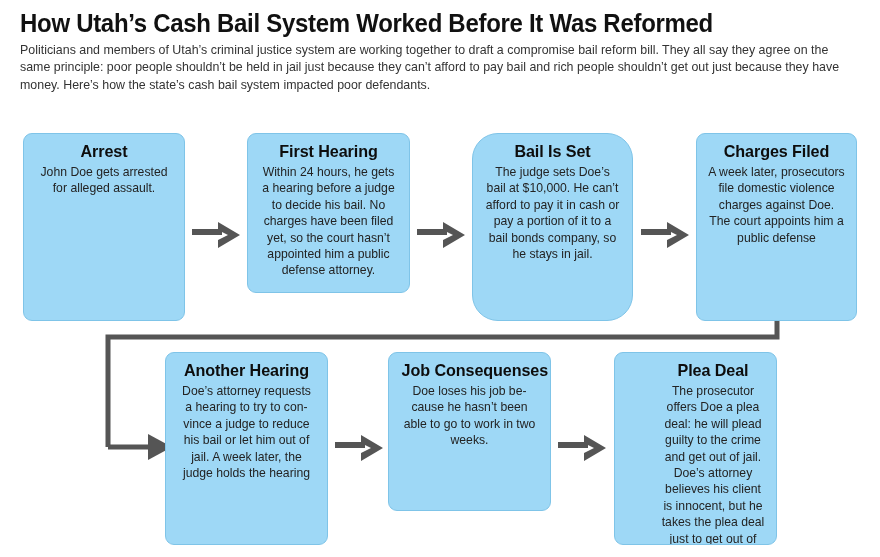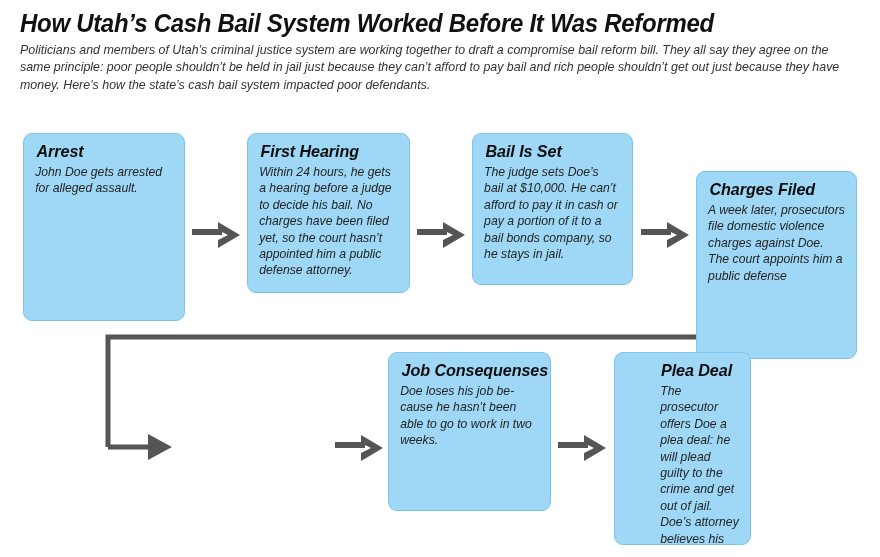--- a/index.html
+++ b/index.html
@@ -10,21 +10,20 @@
     width: 880px;
     height: 557px;
     background: #ffffff;
     font-family: "Liberation Sans", sans-serif;
     overflow: hidden;
   }
   #root {
     position: relative;
     width: 880px;
     height: 557px;
-    font-style: italic;
   }
 
   
   .header {
     position: absolute;
     left: 20px;
     top: 8px;
     width: 845px;
   }
   .title {
@@ -51,21 +50,21 @@
   }
 
   
   .box {
     position: absolute;
     background: #9ed8f6;
     border: 1px solid #7fc4e8;
     border-radius: 9px;
     box-sizing: border-box;
     padding: 7px 9px 6px 9px;
-    text-align: left;
+    text-align: center;
     overflow: hidden;
   }
   .box-title {
     font-family: "Liberation Sans Narrow", "Liberation Sans", sans-serif;
     font-size: 17px;
     font-weight: bold;
     color: #0d0d0d;
     line-height: 21px;
     letter-spacing: -0.1px;
     margin: 0 0 2px 0;
@@ -117,26 +116,26 @@
   <div class="box" style="left:23px; top:133px; width:162px; height:188px;">
     <div class="box-title">Arrest</div>
     <div class="box-body">John Doe gets arrested for alleged assault.</div>
   </div>
 
   <div class="box" style="left:247px; top:133px; width:163px; height:160px;">
     <div class="box-title">First Hearing</div>
     <div class="box-body">Within 24 hours, he gets a hearing before a judge to decide his bail. No charges have been filed yet, so the court hasn’t appointed him a public defense attorney.</div>
   </div>
 
-  <div class="box" style="left:472px; top:133px; width:161px; height:152px;">
+  <div class="box" style="left:472px; top:133px; width:161px; height:188px;border-radius:26px;">
     <div class="box-title">Bail Is Set</div>
     <div class="box-body">The judge sets Doe’s bail at $10,000. He can’t afford to pay it in cash or pay a portion of it to a bail bonds company, so he stays in jail.</div>
   </div>
 
-  <div class="box" style="left:696px; top:133px; width:161px; height:188px;margin-top:38px;">
+  <div class="box" style="left:696px; top:133px; width:161px; height:188px;">
     <div class="box-title">Charges Filed</div>
     <div class="box-body">A week later, prosecutors file domestic violence charges against Doe. The court appoints him a public defense</div>
   </div>
 
   <div class="arrow" style="left:192px; top:220px;">
     <svg width="50" height="30" viewBox="0 0 50 30">
       <path d="M 0 12 L 30 12 L 30 12" stroke="#555555" stroke-width="6" fill="none"></path>
       <path d="M 26 2 L 48 15 L 26 28 L 26 20 L 36 15 L 26 10 Z" fill="#555555"></path>
     </svg>
   </div>
@@ -148,27 +147,31 @@
     </svg>
   </div>
 
   <div class="arrow" style="left:641px; top:220px;">
     <svg width="50" height="30" viewBox="0 0 50 30">
       <path d="M 0 12 L 30 12 L 30 12" stroke="#555555" stroke-width="6" fill="none"></path>
       <path d="M 26 2 L 48 15 L 26 28 L 26 20 L 36 15 L 26 10 Z" fill="#555555"></path>
     </svg>
   </div>
 
+  <div class="box" style="left:165px; top:352px; width:163px; height:193px;">
+    <div class="box-title">Another Hearing</div>
+    <div class="box-body">Doe’s attorney requests a hearing to try to con-vince a judge to reduce his bail or let him out of jail. A week later, the judge holds the hearing</div>
+  </div>
 
   <div class="box" style="left:388px; top:352px; width:163px; height:159px;">
     <div class="box-title">Job Consequenses</div>
     <div class="box-body">Doe loses his job be-cause he hasn’t been able to go to work in two weeks.</div>
   </div>
 
-  <div class="box" style="left:614px; top:352px; width:137px; height:193px;padding-left:44px;">
+  <div class="box" style="left:614px; top:352px; width:163px; height:193px;padding-left:44px;">
     <div class="box-title">Plea Deal</div>
     <div class="box-body">The prosecutor offers Doe a plea deal: he will plead guilty to the crime and get out of jail. Doe’s attorney believes his client is innocent, but he takes the plea deal just to get out of jail.</div>
   </div>
 
   <div class="arrow" style="left:335px; top:433px;">
     <svg width="50" height="30" viewBox="0 0 50 30">
       <path d="M 0 12 L 30 12 L 30 12" stroke="#555555" stroke-width="6" fill="none"></path>
       <path d="M 26 2 L 48 15 L 26 28 L 26 20 L 36 15 L 26 10 Z" fill="#555555"></path>
     </svg>
   </div>

